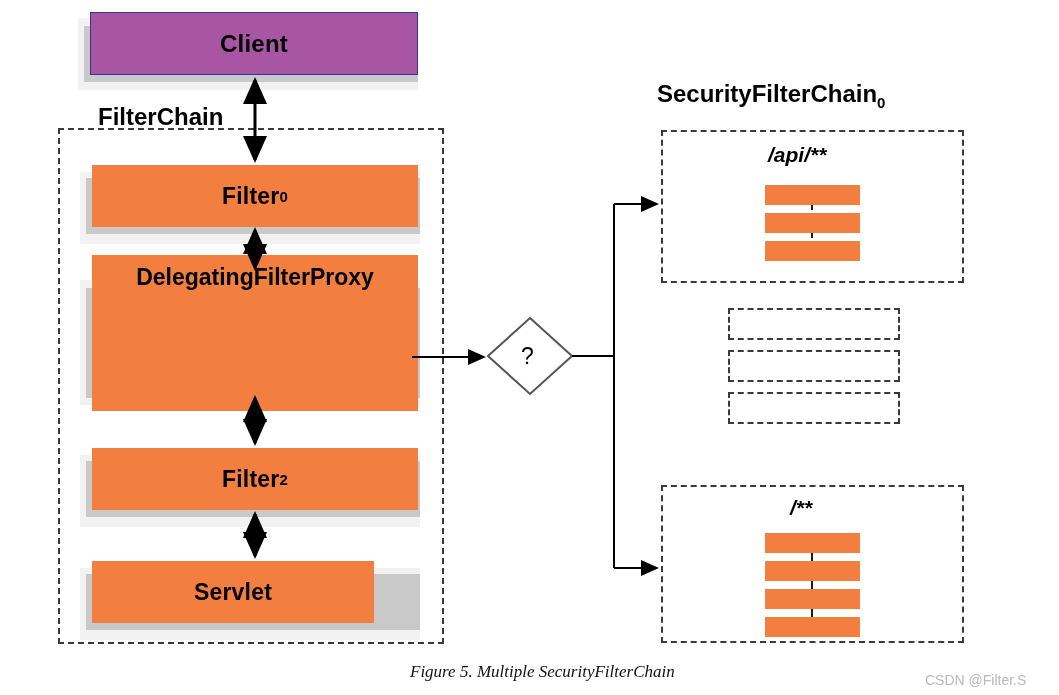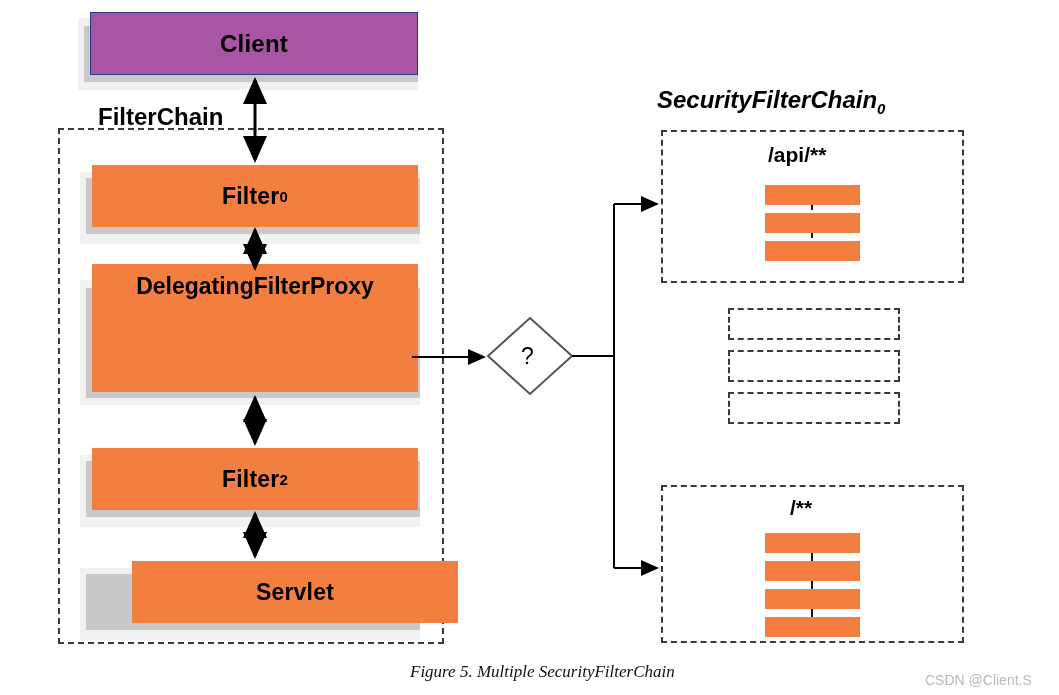--- a/index.html
+++ b/index.html
@@ -96,20 +96,21 @@
     font-weight:bold;
     color:#000;
     white-space:nowrap;
     z-index:4;
   }
   .label-filterchain{font-size:24px;margin-left:40px;}
   .label-sfc{font-size:24px;}
   .sub{font-size:15px;vertical-align:sub;font-weight:bold;}
   .pattern-label{
     position:absolute;
+    font-style:italic;
     font-weight:bold;
     font-size:21px;
     color:#000;
     white-space:nowrap;
     z-index:4;
   }
 
   .mini-bar{
     position:absolute;
     background:#f27e3f;
@@ -165,43 +166,43 @@
 
   <div class="shadow-soft" style="left:80px;top:172px;width:340px;height:72px;"></div>
   <div class="shadow" style="left:86px;top:178px;width:334px;height:56px;"></div>
   <div class="box orange-box" style="left:92px;top:165px;width:326px;height:62px;">
     <span>Filter</span>
       <span class="sub">0</span>
   </div>
 
   <div class="shadow-soft" style="left:80px;top:280px;width:340px;height:125px;"></div>
   <div class="shadow" style="left:86px;top:288px;width:334px;height:110px;"></div>
-  <div class="dfp-box" style="left:92px;top:264px;width:326px;height:128px;">
+  <div class="dfp-box" style="left:92px;top:255px;width:326px;height:156px;">
     <div class="dfp-title">DelegatingFilterProxy</div>
   </div>
   <div class="hatch-box" style="left:98px;top:323px;width:314px;height:64px;">
     <span>FilterChainProxy</span>
   </div>
 
   <div class="shadow-soft" style="left:80px;top:455px;width:340px;height:72px;"></div>
   <div class="shadow" style="left:86px;top:461px;width:334px;height:56px;"></div>
   <div class="box orange-box" style="left:92px;top:448px;width:326px;height:62px;">
     <span>Filter</span>
       <span class="sub">2</span>
   </div>
 
   <div class="shadow-soft" style="left:80px;top:568px;width:340px;height:72px;"></div>
   <div class="shadow" style="left:86px;top:574px;width:334px;height:56px;"></div>
-  <div class="box orange-box" style="left:92px;top:561px;width:326px;height:62px;margin-left:40px;">
+  <div class="box orange-box" style="left:92px;top:561px;width:282px;height:62px;">
     <span>Servlet</span>
   </div>
 
   <div class="diamond-text" style="left:521px;top:343px;">?</div>
 
-  <div class="label label-sfc" style="left:657px;top:86px;font-style:italic;">
+  <div class="label label-sfc" style="left:657px;top:80px;">
     <span>SecurityFilterChain</span><span class="sub">0</span>
   </div>
   <div class="dashed-container" style="left:661px;top:130px;width:303px;height:153px;"></div>
   <div class="pattern-label" style="left:768px;top:143px;">/api/**</div>
 
   <div class="mini-conn" style="left:811px;top:196px;height:14px;"></div>
   <div class="mini-conn" style="left:811px;top:224px;height:14px;"></div>
   <div class="mini-bar" style="left:765px;top:185px;width:95px;height:20px;"></div>
   <div class="mini-bar" style="left:765px;top:213px;width:95px;height:20px;"></div>
   <div class="mini-bar" style="left:765px;top:241px;width:95px;height:20px;"></div>
@@ -215,21 +216,21 @@
 
   <div class="mini-conn" style="left:811px;top:550px;height:14px;"></div>
   <div class="mini-conn" style="left:811px;top:578px;height:14px;"></div>
   <div class="mini-conn" style="left:811px;top:606px;height:14px;"></div>
   <div class="mini-bar" style="left:765px;top:533px;width:95px;height:20px;"></div>
   <div class="mini-bar" style="left:765px;top:561px;width:95px;height:20px;"></div>
   <div class="mini-bar" style="left:765px;top:589px;width:95px;height:20px;"></div>
   <div class="mini-bar" style="left:765px;top:617px;width:95px;height:20px;"></div>
 
   <div class="caption" style="left:362px;top:662px;margin-left:48px;">Figure 5. Multiple SecurityFilterChain</div>
-  <div class="watermark" style="left:925px;top:672px;">CSDN @Client.S</div>
+  <div class="watermark" style="left:925px;top:672px;">CSDN @Filter.S</div>
 
   <svg class="overlay" viewBox="0 0 1059 695" xmlns="http://www.w3.org/2000/svg">
     <defs>
       <marker id="arrowEnd" markerWidth="10" markerHeight="10" refX="8" refY="4" orient="auto" markerUnits="strokeWidth">
         <path d="M0,0 L9,4 L0,8 z" fill="#000"></path>
       </marker>
       <marker id="arrowStart" markerWidth="10" markerHeight="10" refX="1" refY="4" orient="auto" markerUnits="strokeWidth">
         <path d="M9,0 L0,4 L9,8 z" fill="#000"></path>
       </marker>
     </defs>

